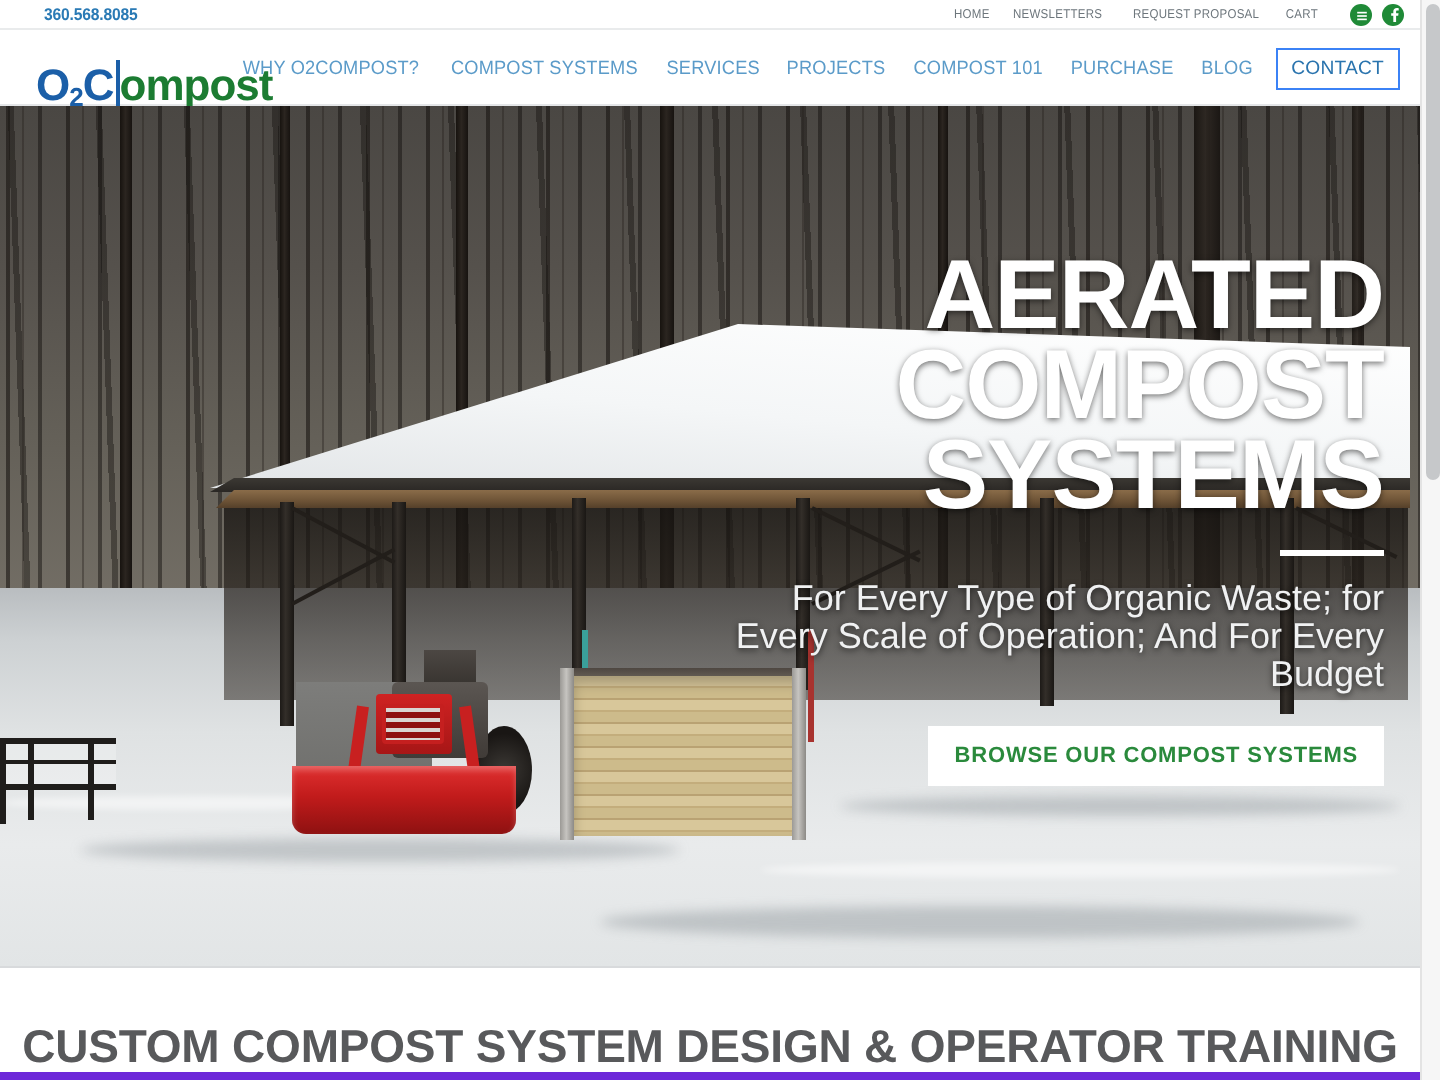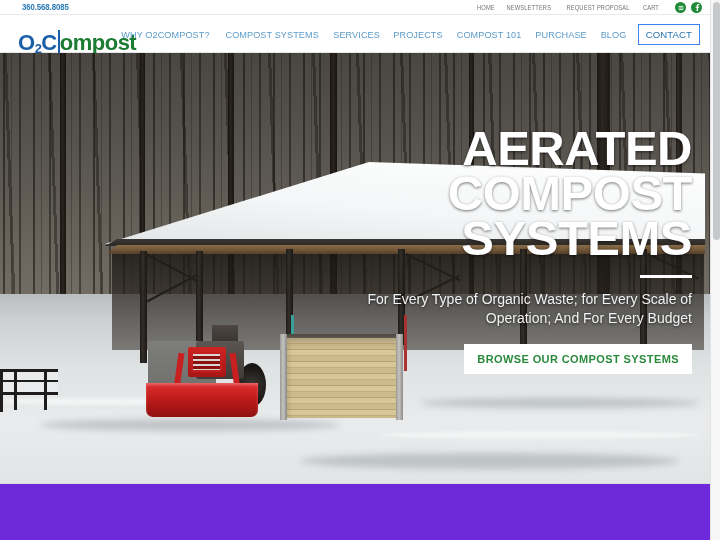--- a/index.html
+++ b/index.html
@@ -428,21 +428,21 @@
   }
   .hero-divider {
     width: 52px;
     height: 3px;
     background: #ffffff;
     margin: 14px 0 12px auto;
   }
   .hero-sub {
     font-family: "Liberation Sans Narrow", "Liberation Sans", sans-serif;
     color: #f0f1f2;
-    font-size: 14px;
+    font-size: 18px;
     line-height: 19px;
     text-shadow: 0 1px 3px rgba(0,0,0,0.65);
   }
   .hero-btn {
     display: inline-block;
     margin-top: 16px;
     background: #ffffff;
     color: #2a8a3c;
     font-family: "Liberation Sans Narrow", "Liberation Sans", sans-serif;
     font-weight: bold;
@@ -612,20 +612,24 @@
           <div>AERATED</div>
           <div>COMPOST</div>
           <div>SYSTEMS</div>
         </div>
         <div class="hero-divider"></div>
         <div class="hero-sub">For Every Type of Organic Waste; for Every Scale of Operation; And For Every Budget</div>
         <button class="hero-btn">BROWSE OUR COMPOST SYSTEMS</button>
       </div>
     </div>
 
+    <div class="section-intro">
+      <h2 class="section-title">CUSTOM COMPOST SYSTEM DESIGN &amp; OPERATOR TRAINING</h2>
+
+    </div>
 
   </div>
 
   <div class="scrollbar">
     <div class="scrollbar-thumb"></div>
   </div>
 
 </div>
 
 </body></html>

